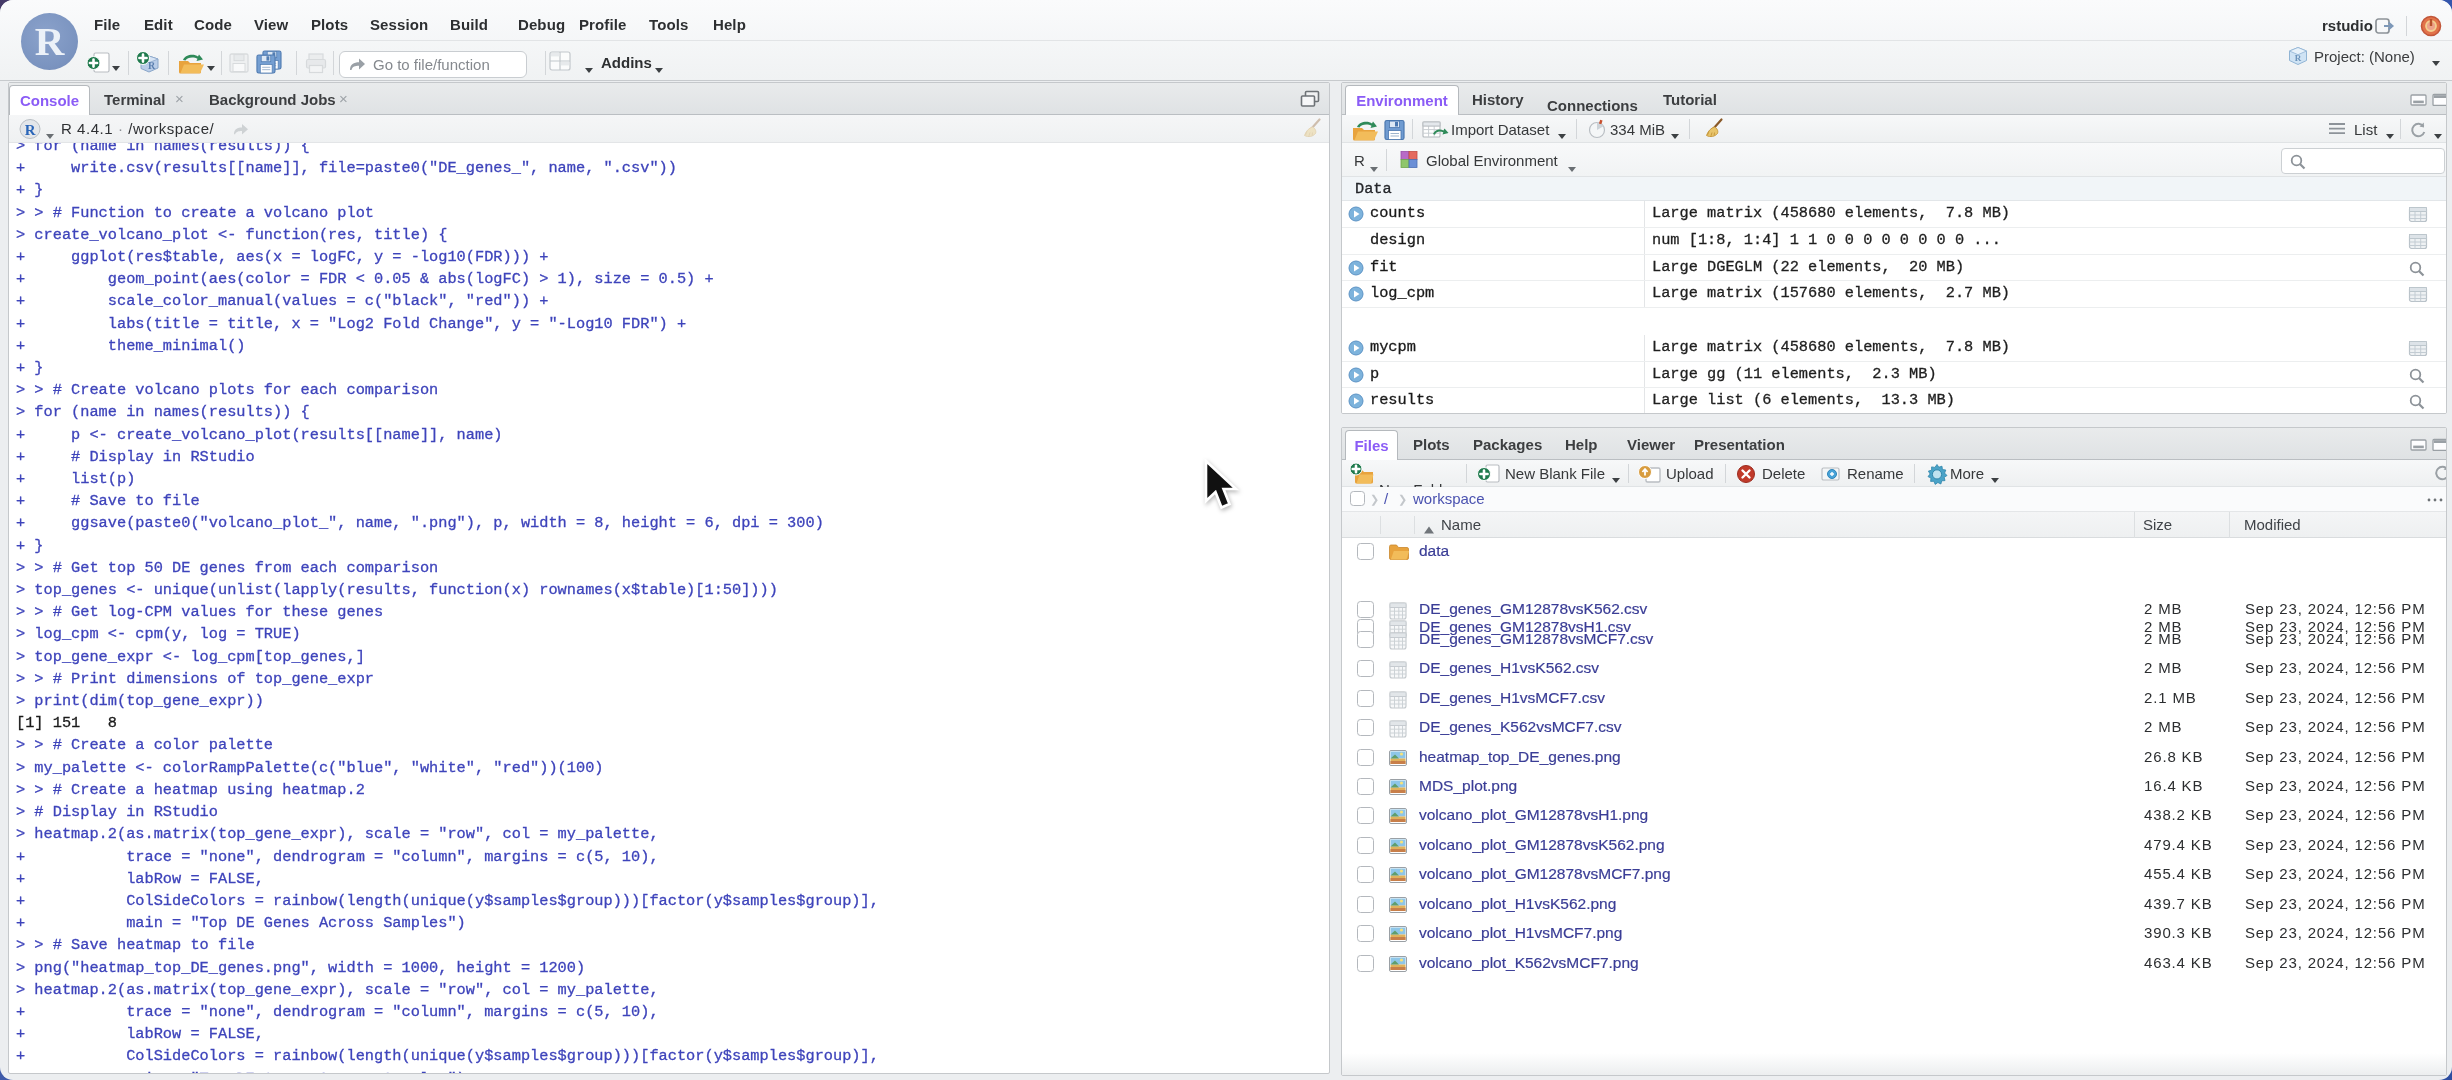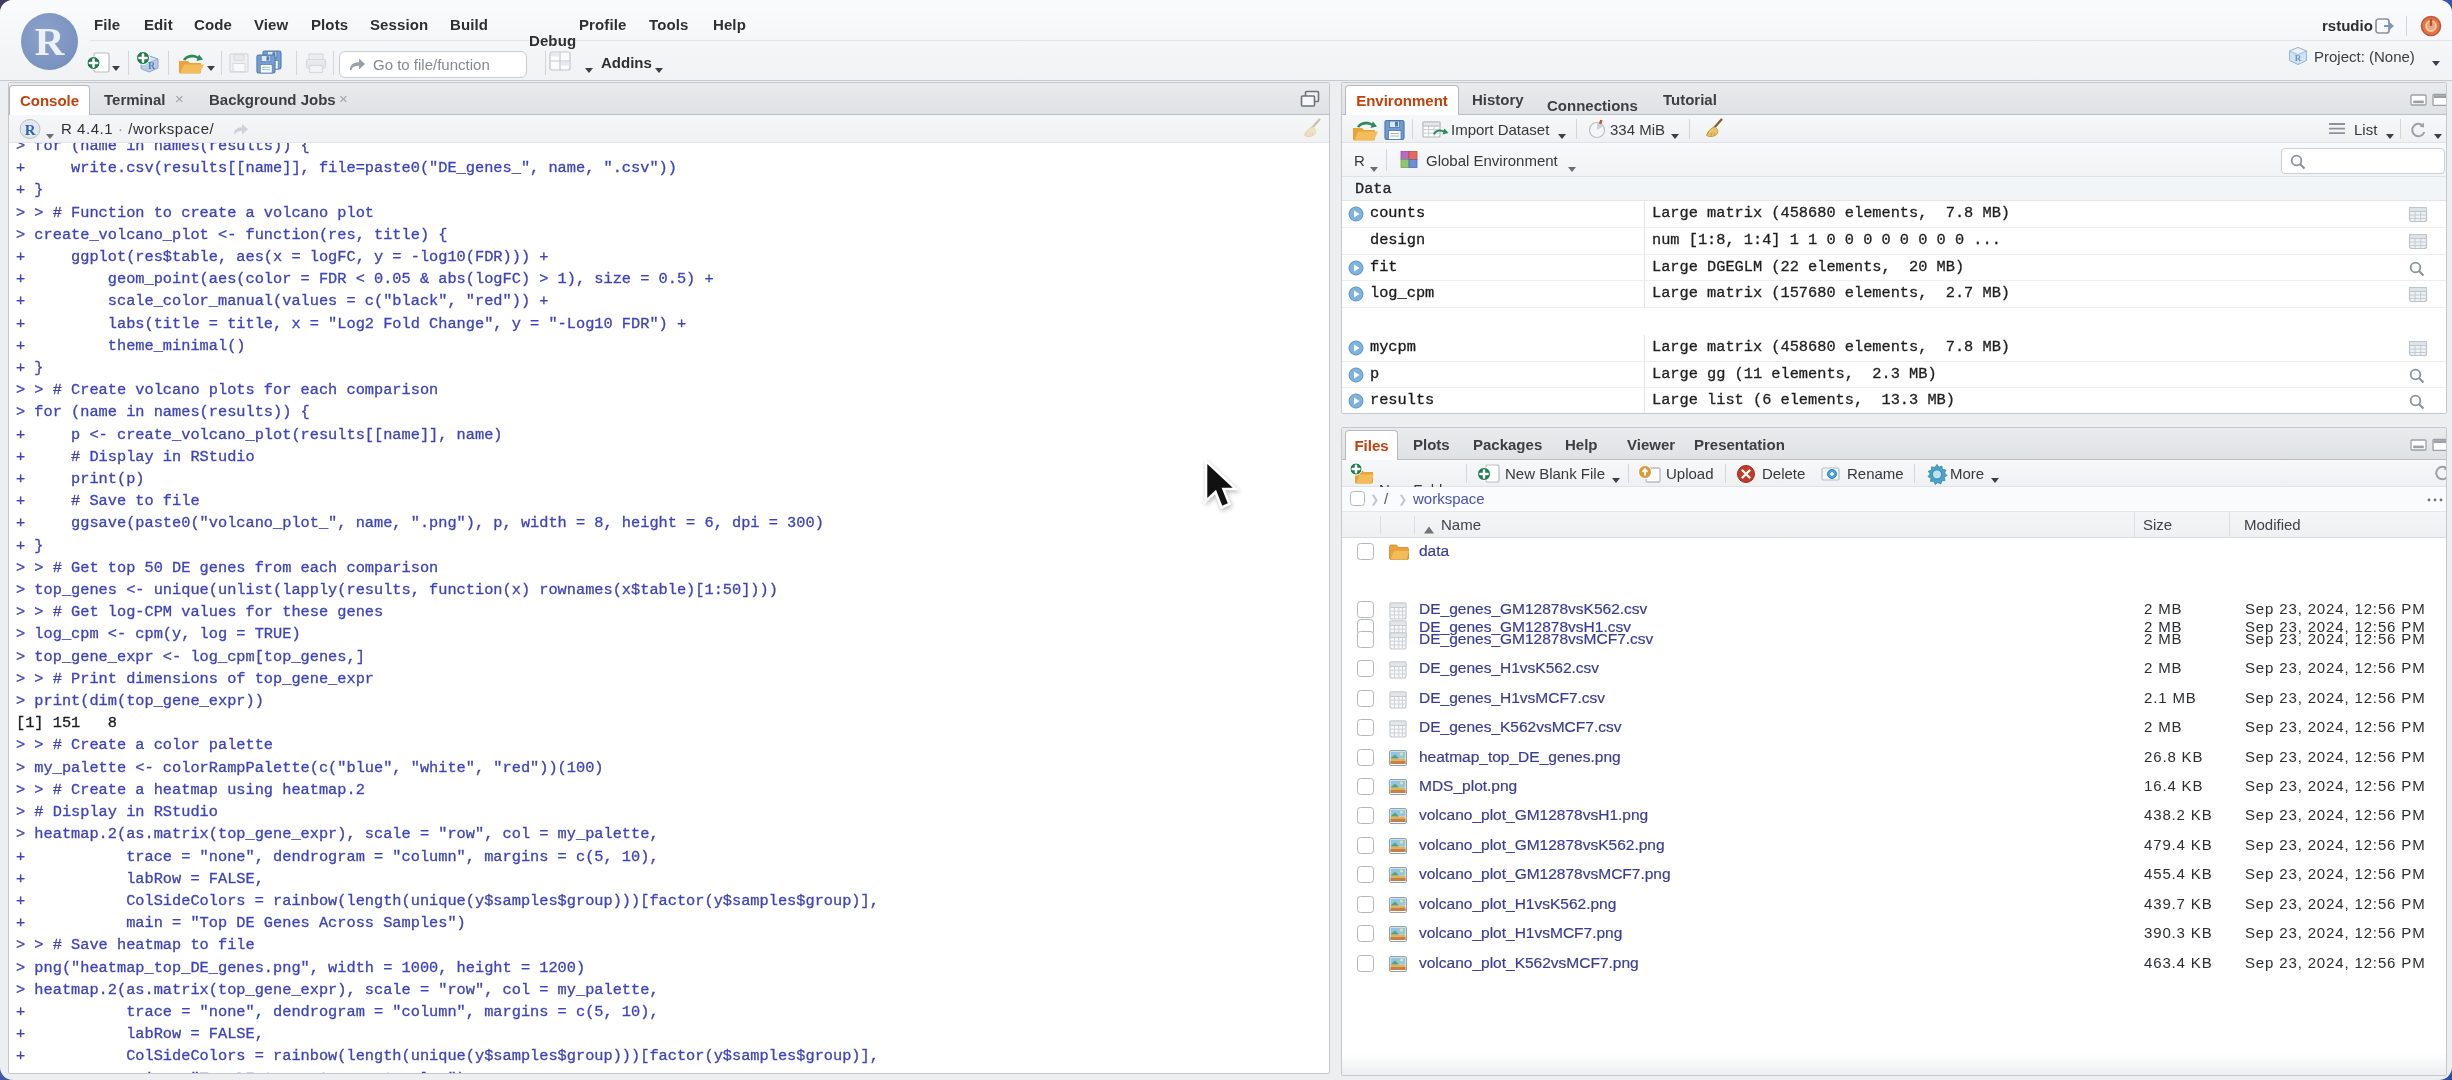--- a/index.html
+++ b/index.html
@@ -2,21 +2,21 @@
 <html><head><meta charset="utf-8"><title>RStudio</title><style>
 *{margin:0;padding:0;box-sizing:border-box;}
 html,body{width:2452px;height:1080px;overflow:hidden;}
 body{background:linear-gradient(118deg,#453a68 0%,#3f5aa8 18%,#3f63bd 55%,#2d4da0 100%);font-family:"Liberation Sans",sans-serif;}
 .abs{position:absolute;}
 .win{position:absolute;inset:0;border-radius:13px;background:#eceef0;overflow:hidden;}
 .caret{display:inline-block;width:0;height:0;border-left:4.5px solid transparent;border-right:4.5px solid transparent;border-top:5px solid #3c4043;vertical-align:middle;}
 .sep{position:absolute;width:1px;background:#d3d6d9;}
 .menu-item{position:absolute;top:16px;font-size:15px;font-weight:700;color:#2d2f31;letter-spacing:0.1px;}
 .tabstrip{position:absolute;left:0;right:0;top:0;height:32px;background:linear-gradient(#e9ebec,#dfe2e4);border-bottom:1px solid #babec2;}
-.tab-active{position:absolute;top:2px;height:31px;background:#fff;border:1px solid #b5b9bd;border-bottom:none;border-radius:4px 4px 0 0;font-size:15px;font-weight:700;color:#c2410c;text-align:center;}
+.tab-active{position:absolute;top:2px;height:31px;background:#fff;border:1px solid #b5b9bd;border-bottom:none;border-radius:4px 4px 0 0;font-size:15px;font-weight:700;color:#8b5cf6;text-align:center;}
 .tab{position:absolute;top:0;height:32px;line-height:33px;font-size:15px;font-weight:700;color:#3c3e40;}
 .tabx{position:absolute;top:10px;width:11px;height:11px;color:#9ea3a8;font-size:15px;line-height:11px;font-weight:400;}
 .pane{position:absolute;background:#fff;border:1px solid #c5c8cb;border-radius:2px;}
 .toolrow{position:absolute;left:0;right:0;background:linear-gradient(#f7f8f9,#eef0f1);border-bottom:1px solid #e0e3e5;}
 .tbtxt{position:absolute;font-size:15px;color:#36383a;}
 .mono{font-family:"Liberation Mono",monospace;font-size:15.3px;}
 .envrow{position:absolute;left:0;right:0;border-bottom:1px solid #eceeef;background:#fff;}
 .envname{position:absolute;left:28px;top:3px;font-size:15.3px;color:#1a1a1a;-webkit-text-stroke:0.3px;}
 .envval{position:absolute;left:310px;top:3px;font-size:15.3px;color:#1f1f1f;white-space:pre;-webkit-text-stroke:0.3px;}
 .envdiv{position:absolute;left:302px;top:0;bottom:0;width:1px;background:#e3e5e7;}
@@ -31,21 +31,21 @@
     <div class="abs" style="left:90px;top:40px;right:0;height:1px;background:#e2e4e6;"></div>
     <div class="abs" style="left:21px;top:13px;width:57px;height:57px;border-radius:50%;background:radial-gradient(circle at 42% 38%,#8ba2cb,#7b94c0 65%,#7189b4);"></div>
     <div class="abs" style="left:21px;top:13px;width:57px;height:57px;text-align:center;font-family:'Liberation Serif',serif;font-weight:700;font-size:41px;line-height:57px;color:#ecf1f8;">R</div>
     <div class="menu-item" style="left:94px;">File</div>
     <div class="menu-item" style="left:144px;">Edit</div>
     <div class="menu-item" style="left:194px;">Code</div>
     <div class="menu-item" style="left:254px;">View</div>
     <div class="menu-item" style="left:311px;">Plots</div>
     <div class="menu-item" style="left:370px;">Session</div>
     <div class="menu-item" style="left:450px;">Build</div>
-    <div class="menu-item" style="left:529px;margin-top:16px;">Debug</div>
+    <div class="menu-item" style="left:518px;">Debug</div>
     <div class="menu-item" style="left:579px;">Profile</div>
     <div class="menu-item" style="left:649px;">Tools</div>
     <div class="menu-item" style="left:713px;">Help</div>
     <div class="abs" style="left:2322px;top:17px;font-size:15px;font-weight:700;color:#2d2f31;">rstudio</div>
     <div class="abs" style="left:2374px;top:16px;"><svg style="" width="22" height="20" viewBox="0 0 22 20">
         <rect x="2" y="3" width="13" height="14" rx="2.5" fill="none" stroke="#8d9398" stroke-width="1.7"></rect>
         <path d="M10 10 h8 M14.5 6.5 L18.5 10 L14.5 13.5" fill="none" stroke="#7d98b8" stroke-width="2"></path>
       </svg></div>
     <div class="sep" style="left:2406px;top:16px;height:20px;"></div>
     <div class="abs" style="left:2420px;top:15px;"><svg style="" width="22" height="22" viewBox="0 0 22 22">
@@ -166,21 +166,21 @@
 <span style="color:#3e44bb">+     ggplot(res$table, aes(x = logFC, y = -log10(FDR))) +</span>
 <span style="color:#3e44bb">+         geom_point(aes(color = FDR &lt; 0.05 &amp; abs(logFC) &gt; 1), size = 0.5) +</span>
 <span style="color:#3e44bb">+         scale_color_manual(values = c("black", "red")) +</span>
 <span style="color:#3e44bb">+         labs(title = title, x = "Log2 Fold Change", y = "-Log10 FDR") +</span>
 <span style="color:#3e44bb">+         theme_minimal()</span>
 <span style="color:#3e44bb">+ }</span>
 <span style="color:#3e44bb">&gt; &gt; # Create volcano plots for each comparison</span>
 <span style="color:#3e44bb">&gt; for (name in names(results)) {</span>
 <span style="color:#3e44bb">+     p &lt;- create_volcano_plot(results[[name]], name)</span>
 <span style="color:#3e44bb">+     # Display in RStudio</span>
-<span style="color:#3e44bb">+     print(p)</span>
+<span style="color:#3e44bb">+     list(p)</span>
 <span style="color:#3e44bb">+     # Save to file</span>
 <span style="color:#3e44bb">+     ggsave(paste0("volcano_plot_", name, ".png"), p, width = 8, height = 6, dpi = 300)</span>
 <span style="color:#3e44bb">+ }</span>
 <span style="color:#3e44bb">&gt; &gt; # Get top 50 DE genes from each comparison</span>
 <span style="color:#3e44bb">&gt; top_genes &lt;- unique(unlist(lapply(results, function(x) rownames(x$table)[1:50])))</span>
 <span style="color:#3e44bb">&gt; &gt; # Get log-CPM values for these genes</span>
 <span style="color:#3e44bb">&gt; log_cpm &lt;- cpm(y, log = TRUE)</span>
 <span style="color:#3e44bb">&gt; top_gene_expr &lt;- log_cpm[top_genes,]</span>
 <span style="color:#3e44bb">&gt; &gt; # Print dimensions of top_gene_expr</span>
 <span style="color:#3e44bb">&gt; print(dim(top_gene_expr))</span>

